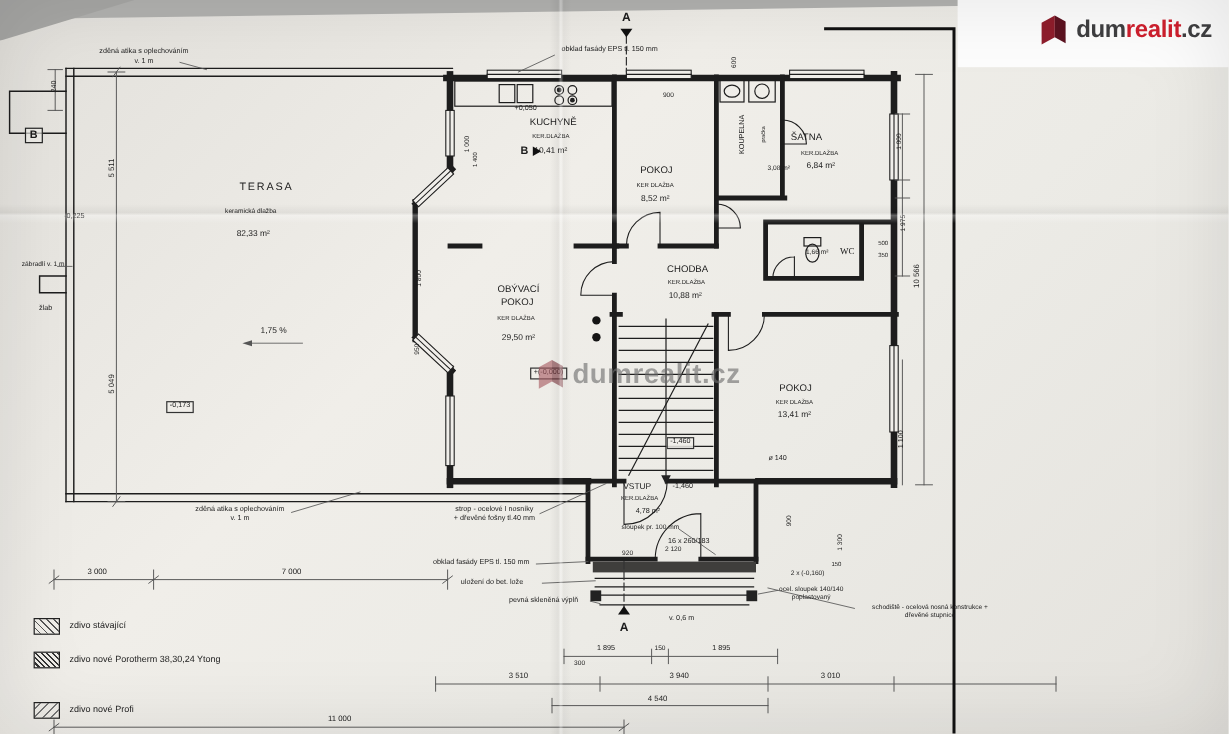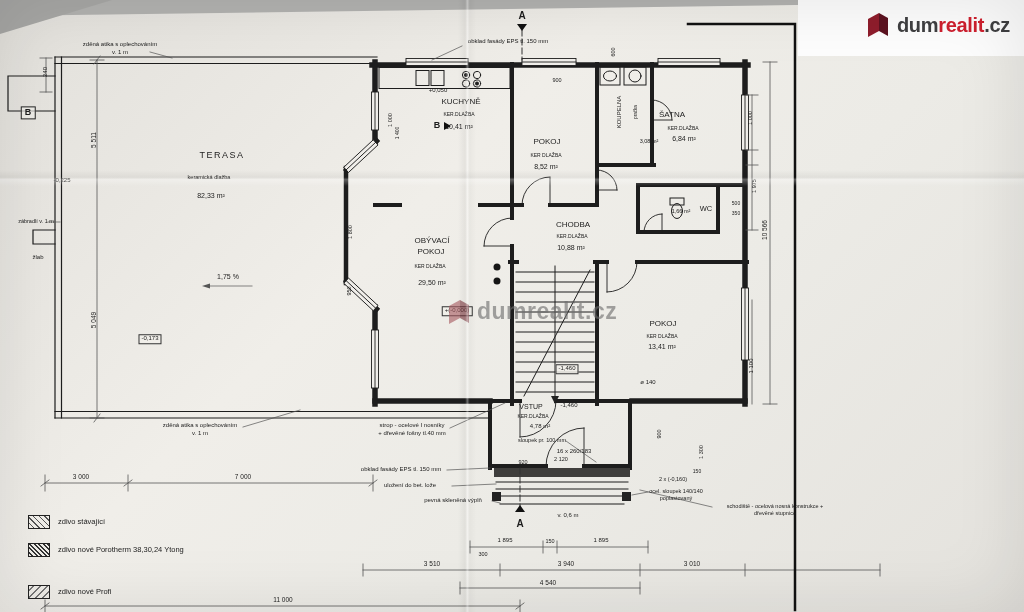--- a/index.html
+++ b/index.html
@@ -18,21 +18,21 @@
   .l-dum{color:#3f3f41;} .l-realit{color:#cf1f2e;} .l-cz{color:#3f3f41;}
   .np{position:absolute;left:698px;top:22px;font-size:42px;font-weight:800;color:#0d0d0d;letter-spacing:1px;}
   svg.plan{position:absolute;left:0;top:0;}
   .labels{position:absolute;inset:0;}
   .lb{position:absolute;transform:translate(-50%,-50%);white-space:nowrap;text-align:center;line-height:1.25;color:#1c1c1c;}
   .rot{transform:translate(-50%,-50%) rotate(-90deg);}
   .pre{white-space:pre-line;}
   .box{border:1px solid #333;padding:0 2px;background:rgba(240,238,233,.85);}
   .sp{letter-spacing:1.5px;}
   .f4{font-size:4.5px;} .f5{font-size:5px;} .f55{font-size:5.5px;} .f6{font-size:6px;}
-  .f65{font-size:6.5px;} .f7{font-size:7px;} .f75{font-size:7.5px;} .f8{font-size:8px;}
+  .f65{font-size:6.5px;} .f7{font-size:7px;} .f75{font-size:7.5px;font-family:Liberation Serif, serif;} .f8{font-size:8px;}
   .f9{font-size:9px;} .f10{font-size:10px;} .bold{font-weight:bold;}
   .wm{position:absolute;left:447px;top:298px;display:flex;align-items:center;gap:6px;opacity:.62;}
   .wm .wm-text{font-size:23px;font-weight:bold;color:#6e6e6e;letter-spacing:.5px;}
   .tri-down{position:absolute;width:0;height:0;border-left:5px solid transparent;border-right:5px solid transparent;border-top:7px solid #111;}
   .tri-up{position:absolute;width:0;height:0;border-left:5px solid transparent;border-right:5px solid transparent;border-bottom:7px solid #111;}
   .tri-right{position:absolute;width:0;height:0;border-top:4px solid transparent;border-bottom:4px solid transparent;border-left:7px solid #111;}
   .bbox{border:1px solid #222;padding:0 3px;background:rgba(240,238,233,.7);}
   .lgbox{position:absolute;width:20px;height:12px;border:1px solid #222;background:#f0eee9;}
   .lg1{background-image:repeating-linear-gradient(45deg,transparent 0 3px,#555 3px 4px);}
   .lg2{background-image:repeating-linear-gradient(45deg,transparent 0 2px,#333 2px 3.2px);}

